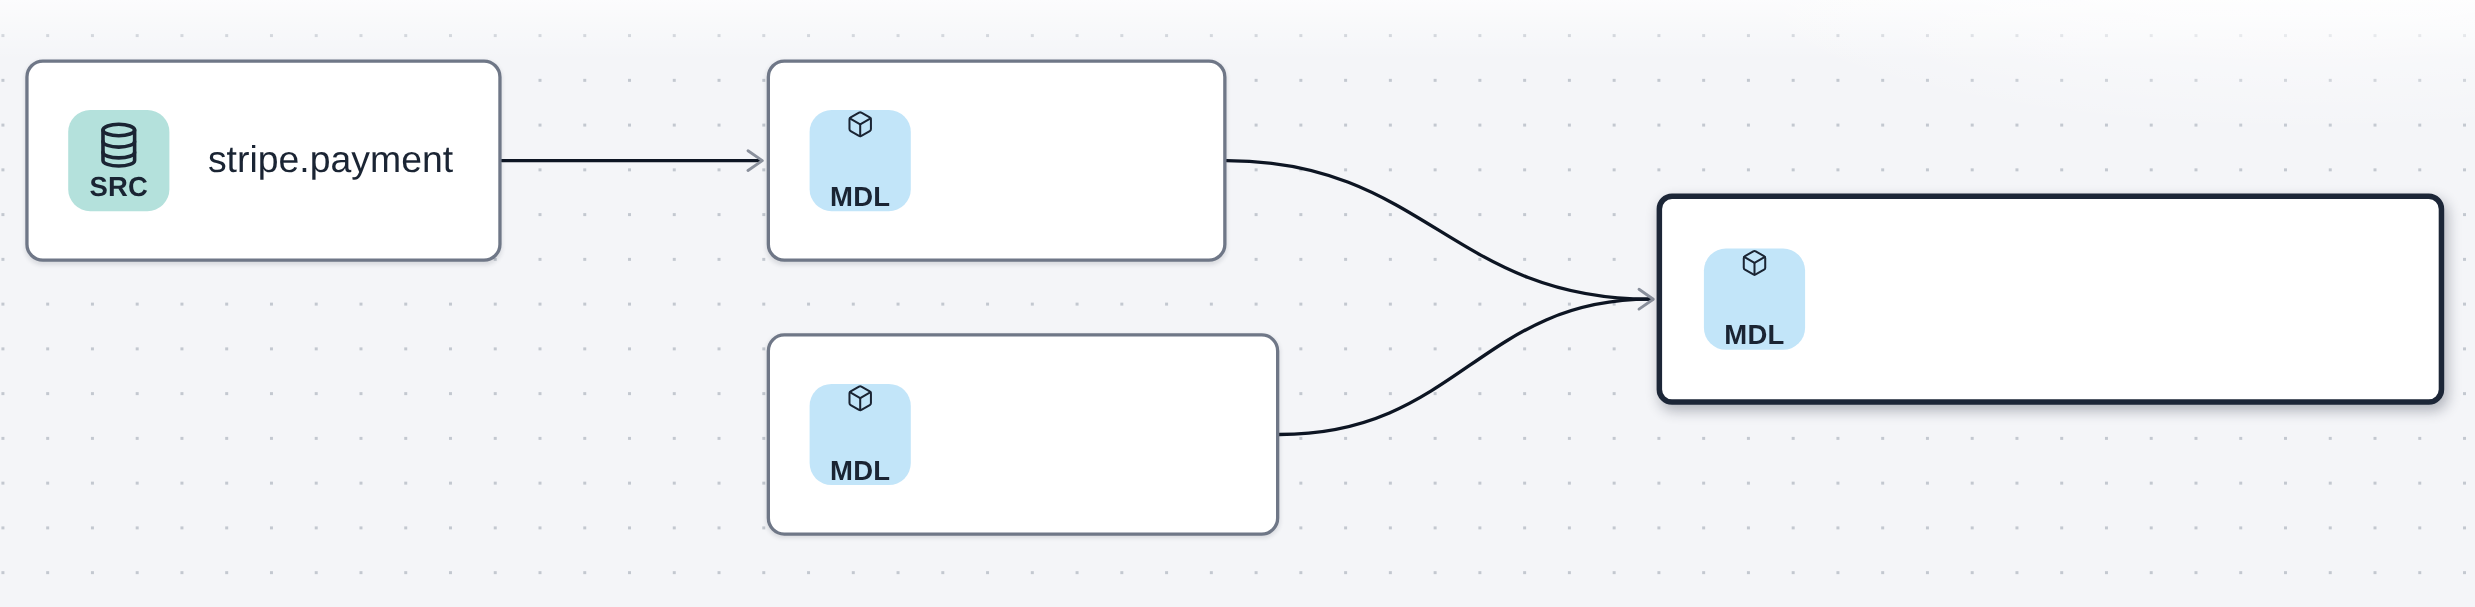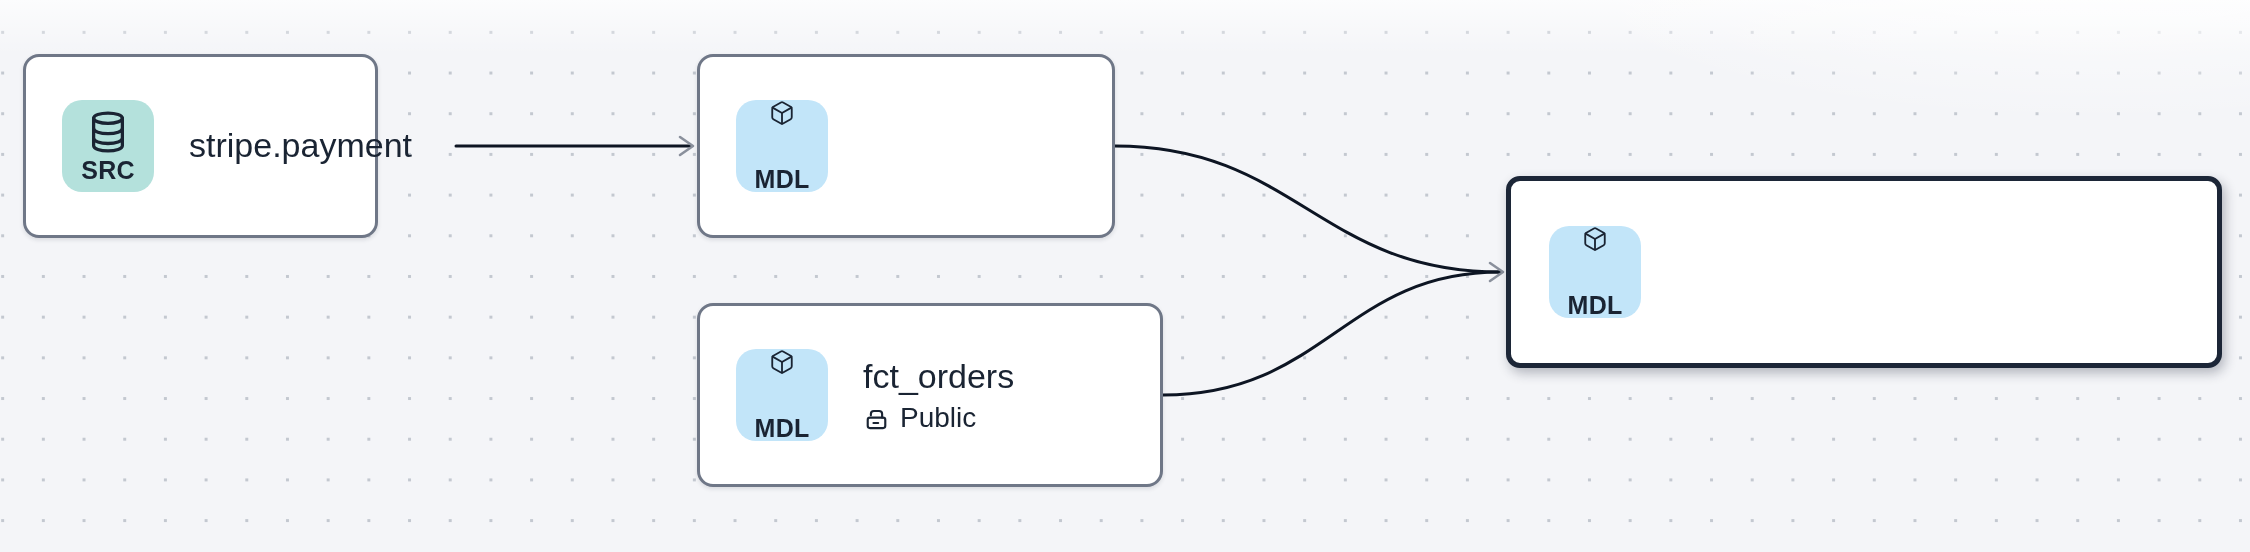--- a/index.html
+++ b/index.html
@@ -34,21 +34,21 @@
     padding-left:36px;gap:35px;
     box-shadow:0 2px 4px rgba(25,34,52,.12);
     cursor:pointer;
   }
   .node.selected{
     border:5px solid var(--selected-node-border,#1c2637);
     border-radius:14px;
     padding-left:38px;gap:33px;
     box-shadow:3px 5px 12px rgba(25,34,52,.30);
   }
-  .n1{left:23px;  top:54px;  width:355px;height:184px;}
+  .n1{left:23px;  top:54px;  width:433px;height:184px;}
   .n2{left:697px; top:54px;  width:418px;height:184px;}
   .n3{left:697px; top:303px; width:466px;height:184px;}
   .n4{left:1506px;top:176px; width:716px;height:192px;}
 
   .badge{
     width:92px;height:92px;border-radius:20px;flex:0 0 auto;
     display:flex;flex-direction:column;align-items:center;justify-content:center;
     gap:1px;
   }
   .badge.src{background:var(--source-badge-background,#b4e1dc);}
@@ -112,31 +112,20 @@
 
   <div class="node n3">
     <div class="badge mdl">
       <svg viewBox="0 0 24 24" width="46" height="46" fill="none" stroke="currentColor" stroke-width="1.7" stroke-linecap="round" stroke-linejoin="round">
         <path d="M21 8a2 2 0 0 0-1-1.73l-7-4a2 2 0 0 0-2 0l-7 4A2 2 0 0 0 3 8v8a2 2 0 0 0 1 1.73l7 4a2 2 0 0 0 2 0l7-4A2 2 0 0 0 21 16Z"></path>
         <path d="m3.3 7 8.7 5 8.7-5"></path>
         <path d="M12 22V12"></path>
       </svg>
       <span class="badge-label">MDL</span>
     </div>
-    <div class="node-text">
-      <div class="node-title">fct_orders</div>
-      <div class="node-meta">
-        <svg viewBox="0 0 24 24" width="27" height="27" fill="none" stroke="currentColor" stroke-width="1.9" stroke-linecap="round" stroke-linejoin="round">
-          <rect x="4.2" y="11.2" width="15.6" height="9.3" rx="2"></rect>
-          <path d="M7 9.2V8c0-1.5 1.2-2.7 2.7-2.7h4.6c1.5 0 2.7 1.2 2.7 2.7v3.2"></path>
-          <path d="M9.3 16h4.2"></path>
-        </svg>
-        <span>Public</span>
-      </div>
-    </div>
   </div>
 
   <div class="node n4 selected">
     <div class="badge mdl">
       <svg viewBox="0 0 24 24" width="46" height="46" fill="none" stroke="currentColor" stroke-width="1.7" stroke-linecap="round" stroke-linejoin="round">
         <path d="M21 8a2 2 0 0 0-1-1.73l-7-4a2 2 0 0 0-2 0l-7 4A2 2 0 0 0 3 8v8a2 2 0 0 0 1 1.73l7 4a2 2 0 0 0 2 0l7-4A2 2 0 0 0 21 16Z"></path>
         <path d="m3.3 7 8.7 5 8.7-5"></path>
         <path d="M12 22V12"></path>
       </svg>
       <span class="badge-label">MDL</span>

